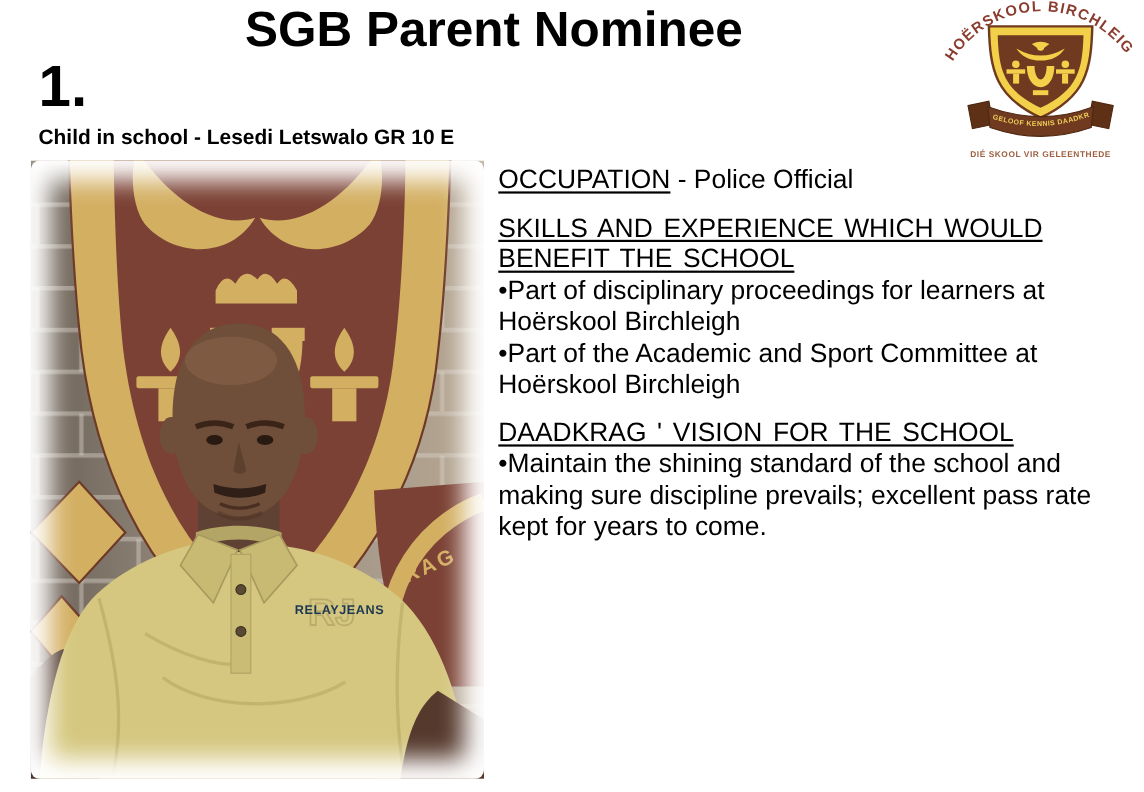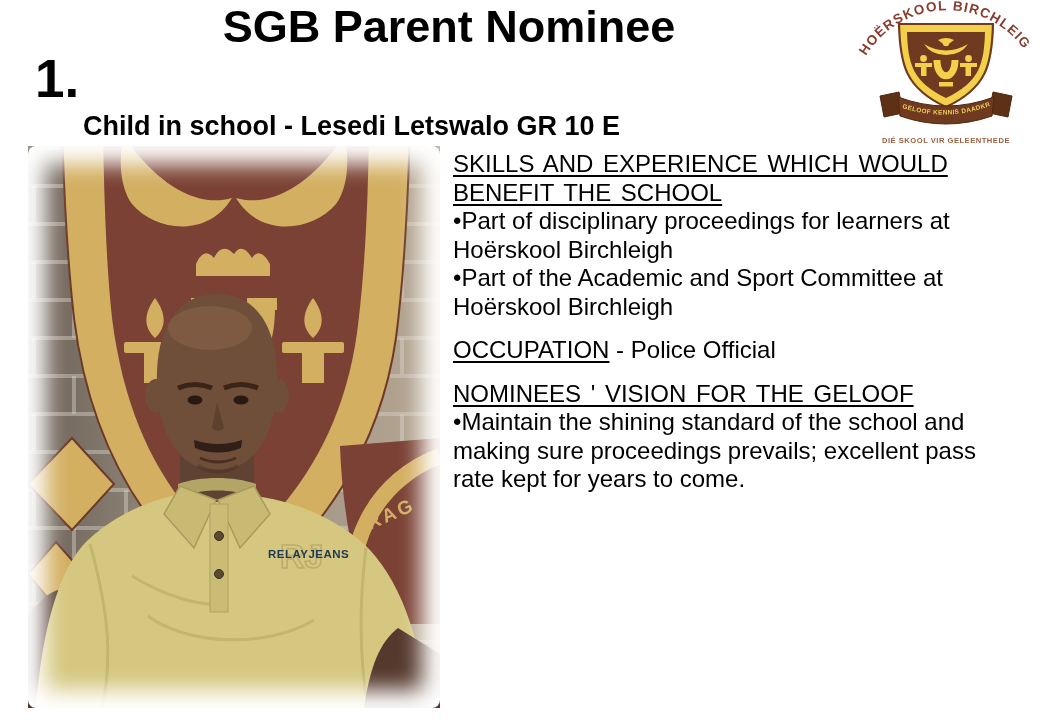--- a/index.html
+++ b/index.html
@@ -13,21 +13,21 @@
     box-sizing:border-box; text-align:center;
     font-size:45px; font-weight:bold; line-height:52px; letter-spacing:0px;
   }
   .name-row{
     position:absolute; top:50px; left:35px; display:flex; align-items:baseline;
     font-size:53px; font-weight:bold; line-height:58px;
   }
   .name-row .num{margin-right:36px;}
   .child-line{
     position:absolute; top:112px; left:35px;
-    font-size:27px; font-weight:bold; line-height:28px;margin-left:48px;
+    font-size:19px; font-weight:bold; line-height:28px;
   }
   .logo{position:absolute; top:0px; left:858px; width:176px; height:148px;}
   .photo-wrap{position:absolute; top:146px; left:28px; width:412px; height:562px;}
   .photo-fade{
     position:absolute; inset:0; pointer-events:none;
     box-shadow: inset 0 0 22px 18px #ffffff; border-radius:8px;
   }
   .info-col{
     position:absolute; top:150px; left:453px; width:545px;
     font-size:24px; line-height:28.5px;
@@ -197,26 +197,26 @@
           <path d="M 172 312 Q 190 320 208 312" stroke="#4a2e20" stroke-width="3" fill="none"></path>
           <path d="M 170 320 Q 190 331 210 320" stroke="#45301f" stroke-width="4" fill="none" opacity="0.4"></path>
         </g>
       </g>
     </svg>
     <div class="photo-fade"></div>
   </div>
 
   <div class="info-col">
       <div class="section">
+        <p class="sec-line"><span class="sec-heading">OCCUPATION</span><span> - Police Official</span></p>
+      </div>
+      <div class="section">
         <p class="sec-line"><span class="sec-heading">SKILLS AND EXPERIENCE WHICH WOULD BENEFIT THE SCHOOL</span></p>
         <p class="bullet">•Part of disciplinary proceedings for learners at Hoërskool Birchleigh</p>
         <p class="bullet">•Part of the Academic and Sport Committee at Hoërskool Birchleigh</p>
       </div>
       <div class="section">
-        <p class="sec-line"><span class="sec-heading">OCCUPATION</span><span> - Police Official</span></p>
-      </div>
-      <div class="section">
-        <p class="sec-line"><span class="sec-heading">NOMINEES ' VISION FOR THE GELOOF</span></p>
-        <p class="bullet">•Maintain the shining standard of the school and making sure proceedings prevails; excellent pass rate kept for years to come.</p>
+        <p class="sec-line"><span class="sec-heading">DAADKRAG ' VISION FOR THE SCHOOL</span></p>
+        <p class="bullet">•Maintain the shining standard of the school and making sure discipline prevails; excellent pass rate kept for years to come.</p>
       </div>
     </div>
 
 </div>
 
 </body></html>

